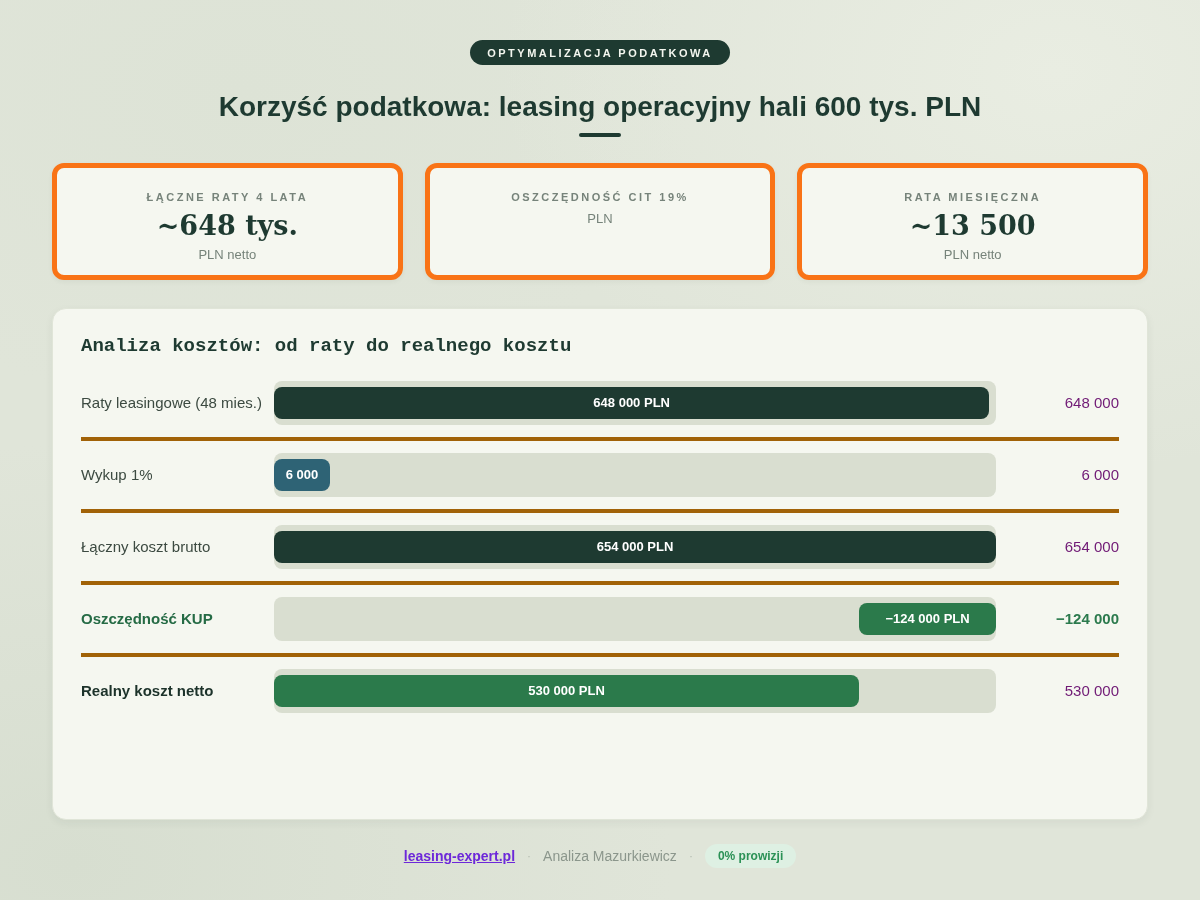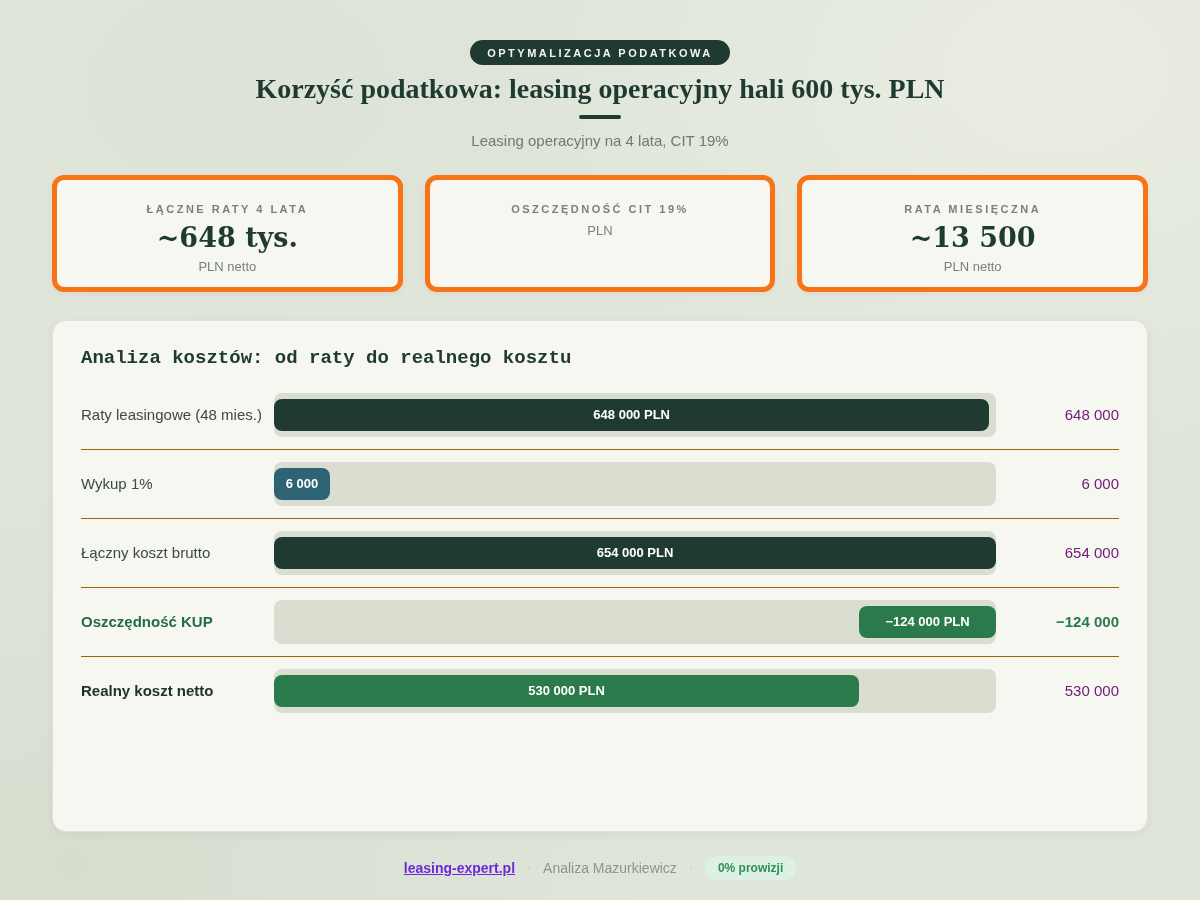--- a/index.html
+++ b/index.html
@@ -21,22 +21,22 @@
     display: inline-block;
     background: #1e3a31;
     color: #f3f6ef;
     font-size: 11px;
     font-weight: 700;
     letter-spacing: 2.5px;
     padding: 7px 17px 6px;
     border-radius: 999px;
   }
   .title {
-    margin-top: 9px;
-    font-family: Liberation Serif, serif;
+    margin-top: 27px;
+    font-family: Liberation Sans, sans-serif;
     font-weight: 700;
     font-size: 28px;
     line-height: 1.1;
     color: #1e3a31;
   }
   .title-underline {
     width: 42px; height: 4px;
     background: #1e3a31;
     border-radius: 2px;
     margin: 10px auto 0;
@@ -100,21 +100,21 @@
     font-weight: 700;
     font-size: 19px;
     color: #1e3a31;
     margin-bottom: 12px;
   }
   .row {
     display: flex;
     align-items: center;
     padding: 12px 0;
   }
-  .row:not(:last-child) { border-bottom: 1px solid #a16207; }
+  .row:not(:last-child) { border-bottom: 4px solid #a16207; }
   .row-label {
     width: 193px;
     flex: 0 0 193px;
     font-size: 15px;
   }
   .style-normal     { color: #3c4a41; font-weight: 400; }
   .style-bold-green { color: #256b45; font-weight: 700; }
   .style-bold-dark  { color: #1c322a; font-weight: 700; }
   .track {
     flex: 1 1 auto;
@@ -171,21 +171,20 @@
 </style>
 </head>
 <body>
 
 <div class="container">
 
   <div class="header">
     <span class="badge">OPTYMALIZACJA PODATKOWA</span>
     <h1 class="title">Korzyść podatkowa: leasing operacyjny hali 600 tys. PLN</h1>
     <div class="title-underline"></div>
-    <div class="subtitle">Leasing operacyjny na 4 lata, CIT 19%</div>
   </div>
 
   <div class="stats">
     <div class="stat-card">
       <div class="stat-label">ŁĄCZNE RATY 4 LATA</div>
       <div class="stat-value dark">~648 tys.</div>
       <div class="stat-unit">PLN netto</div>
     </div>
     <div class="stat-card">
       <div class="stat-label">OSZCZĘDNOŚĆ CIT 19%</div>

